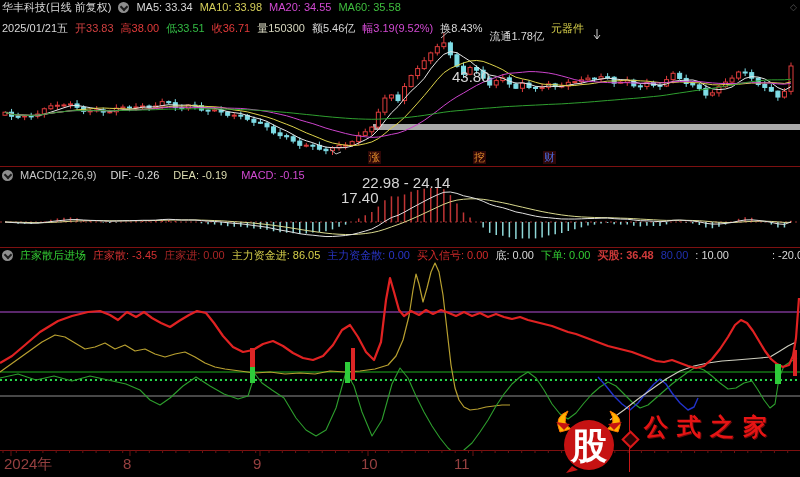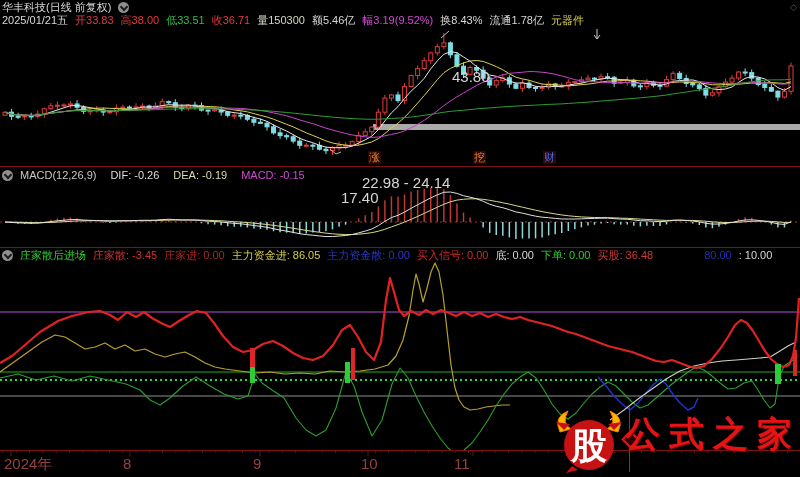--- a/index.html
+++ b/index.html
@@ -16,22 +16,22 @@
   .wglyph{position:absolute;width:13px;height:13px;font-size:11px;line-height:13px;text-align:center;
         background:#2e0707;z-index:3;}
   .axlab{position:absolute;top:455px;font-size:15px;color:#964040;z-index:4;}
   .corner{position:absolute;right:3px;top:2px;color:#555;font-size:9px;z-index:5;}
   
   .wm{position:absolute;left:550px;top:406px;width:250px;height:70px;z-index:8;}
   .wm-logo{position:absolute;left:2px;top:4px;}
   .wm-line{position:absolute;left:79px;top:0;width:0;height:66px;border-left:1px solid #c81616;}
   .wm-diamond{position:absolute;left:74px;top:27px;width:9px;height:9px;border:2px solid #d81818;
         background:#2a0303;transform:rotate(45deg);}
-  .wm-brand{position:absolute;left:75px;top:5px;font-family:"Liberation Serif",serif;font-weight:700;
-        font-size:35px;color:#e51414;letter-spacing:9px;text-shadow:1px 1px 0 #6e0b0b;white-space:nowrap;}
+  .wm-brand{position:absolute;left:94px;top:5px;font-family:"Liberation Serif",serif;font-weight:700;
+        font-size:24px;color:#e51414;letter-spacing:9px;text-shadow:1px 1px 0 #6e0b0b;white-space:nowrap;}
   .wm-url{position:absolute;left:83px;top:40px;width:158px;height:19px;background:#d51313;
         border:1px solid #ff6a6a;border-radius:12px;color:#fff;font-weight:700;font-size:14px;
         line-height:19px;text-align:center;}
 </style>
 </head>
 <body>
 
 <div id="app">
   <svg id="chart" width="800" height="477">
       <defs>
@@ -506,32 +506,38 @@
       <line x1="11" y1="450" x2="11" y2="456" stroke="#6a1212" stroke-width="1"></line>
       <line x1="130" y1="450" x2="130" y2="456" stroke="#6a1212" stroke-width="1"></line>
       <line x1="260" y1="450" x2="260" y2="456" stroke="#6a1212" stroke-width="1"></line>
       <line x1="368" y1="450" x2="368" y2="456" stroke="#6a1212" stroke-width="1"></line>
       <line x1="473" y1="450" x2="473" y2="456" stroke="#6a1212" stroke-width="1"></line>
     </svg>
 
   <div class="trow" style="top:1px">
     <span style="color:#d8d8d8">华丰科技(日线 前复权)</span>
     <span class="cicon"></span>
+    <span style="display:flex;gap:7px">
+        <span style="color: rgb(214, 214, 214);">MA5: 33.34</span>
+        <span style="color: rgb(214, 207, 90);">MA10: 33.98</span>
+        <span style="color: rgb(210, 74, 210);">MA20: 34.55</span>
+        <span style="color: rgb(63, 191, 63);">MA60: 35.58</span>
+      </span>
   </div>
   <div class="trow" style="top:14px">
       <span style="color: rgb(216, 216, 216);">2025/01/21五</span>
       <span style="color: rgb(208, 64, 64);">开33.83</span>
       <span style="color: rgb(226, 58, 58);">高38.00</span>
       <span style="color: rgb(51, 187, 68);">低33.51</span>
       <span style="color: rgb(226, 58, 58);">收36.71</span>
       <span style="color: rgb(216, 216, 192);">量150300</span>
       <span style="color: rgb(216, 216, 216);">额5.46亿</span>
       <span style="color: rgb(210, 74, 210);">幅3.19(9.52%)</span>
       <span style="color: rgb(216, 216, 216);">换8.43%</span>
-      <span style="color: rgb(216, 216, 216);">流通1.78亿</span>
+      <span style="color: rgb(216, 216, 216); margin-top: 16px;">流通1.78亿</span>
       <span style="color: rgb(214, 207, 74);">元器件</span>
     </div>
 
   <div class="trow" style="top:169px">
     <span class="cicon"></span>
     <span style="display:flex;gap:14px">
         <span style="color: rgb(200, 200, 200);">MACD(12,26,9)</span>
         <span style="color: rgb(222, 222, 222);">DIF: -0.26</span>
         <span style="color: rgb(220, 220, 176);">DEA: -0.19</span>
         <span style="color: rgb(210, 74, 210);">MACD: -0.15</span>
@@ -542,22 +548,22 @@
     <span class="cicon"></span>
     <span style="display:flex;gap:7px">
         <span style="color: rgb(51, 204, 51);">庄家散后进场</span>
         <span style="color: rgb(208, 48, 48);">庄家散: -3.45</span>
         <span style="color: rgb(168, 37, 37);">庄家进: 0.00</span>
         <span style="color: rgb(214, 207, 74);">主力资金进: 86.05</span>
         <span style="color: rgb(42, 53, 200);">主力资金散: 0.00</span>
         <span style="color: rgb(207, 42, 42);">买入信号: 0.00</span>
         <span style="color: rgb(216, 216, 216);">底: 0.00</span>
         <span style="color: rgb(51, 204, 51);">下单: 0.00</span>
-        <span style="color: rgb(207, 58, 58);">买股: 36.48</span>
-        <span style="color: rgb(32, 48, 176); margin-left: 44px;">80.00</span>
+        <span style="color: rgb(207, 58, 58); font-weight: bold;">买股: 36.48</span>
+        <span style="color: rgb(32, 48, 176);">80.00</span>
         <span style="color: rgb(216, 216, 216);">: 10.00</span>
         <span style="color: rgb(216, 216, 216); margin-left: 36px;">: -20.00</span>
       </span>
   </div>
 
   <div class="ann" style="left:452px;top:26px">43.80</div>
   <div class="ann" style="left:362px;top:132px">22.98 - 24.14</div>
   <div class="ann" style="left:341px;top:147px">17.40</div>
 
   <div id="glyphs">

